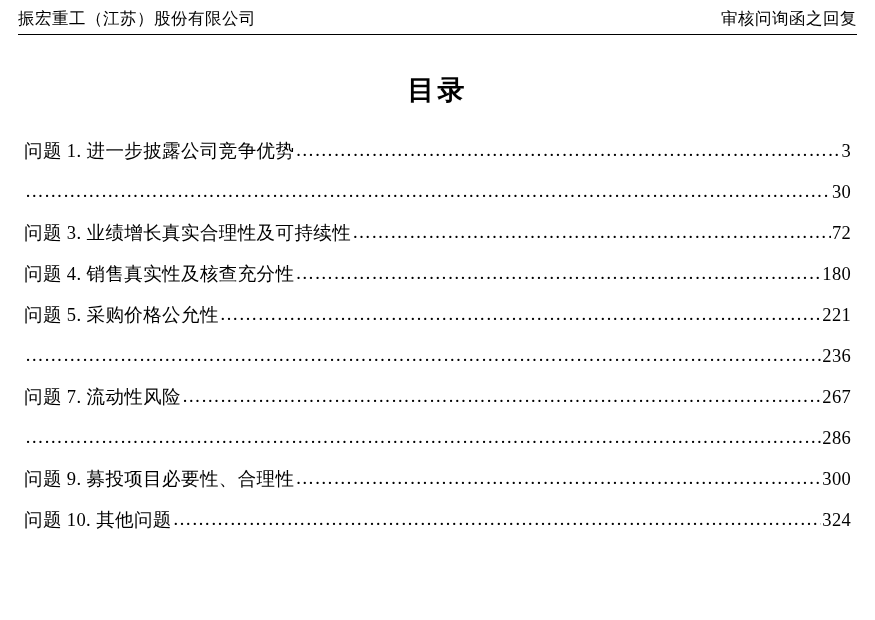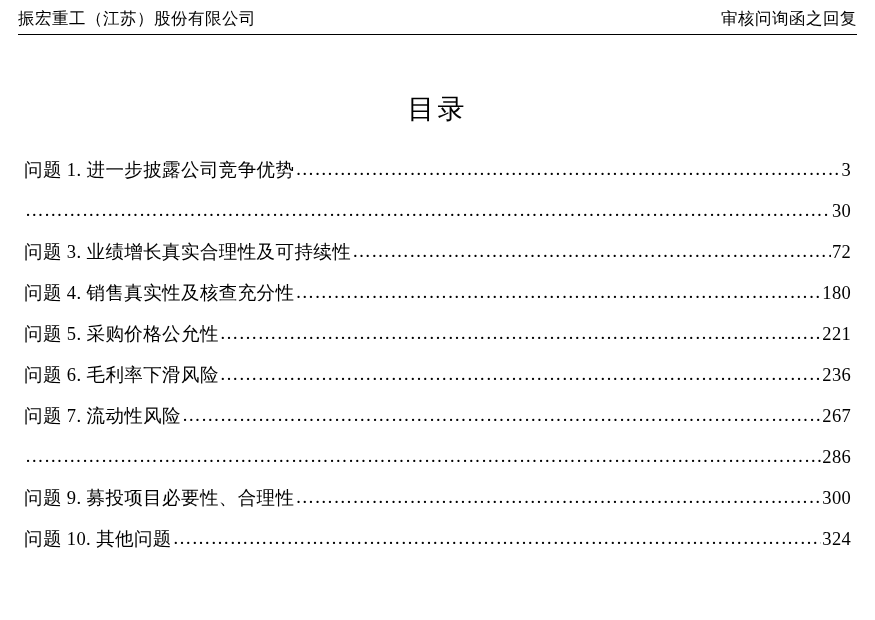--- a/index.html
+++ b/index.html
@@ -34,23 +34,23 @@
   .header-left {
     white-space: nowrap;
   }
   .header-right {
     white-space: nowrap;
   }
   
   .doc-title {
     text-align: center;
     font-size: 27px;
-    font-weight: normal;
+    font-weight: bold;
     letter-spacing: 3px;
-    margin-top: 56px;
+    margin-top: 37px;
     margin-bottom: 34px;
   }
   
   .toc {
     margin-top: 22px;
     padding-left: 6px;
     padding-right: 6px;
   }
   .toc-entry {
     display: flex;
@@ -118,21 +118,20 @@
       <span class="toc-page">180</span>
     </div>
 
     <div class="toc-entry">
       <span class="toc-label">问题 5. 采购价格公允性</span>
       <span class="toc-dots">……………………………………………………………………………………………………………………………………………………</span>
       <span class="toc-page">221</span>
     </div>
 
     <div class="toc-entry">
-      <span class="toc-label">问题 6. 毛利率下滑风险</span>
       <span class="toc-dots">……………………………………………………………………………………………………………………………………………………</span>
       <span class="toc-page">236</span>
     </div>
 
     <div class="toc-entry">
       <span class="toc-label">问题 7. 流动性风险</span>
       <span class="toc-dots">……………………………………………………………………………………………………………………………………………………</span>
       <span class="toc-page">267</span>
     </div>
 

